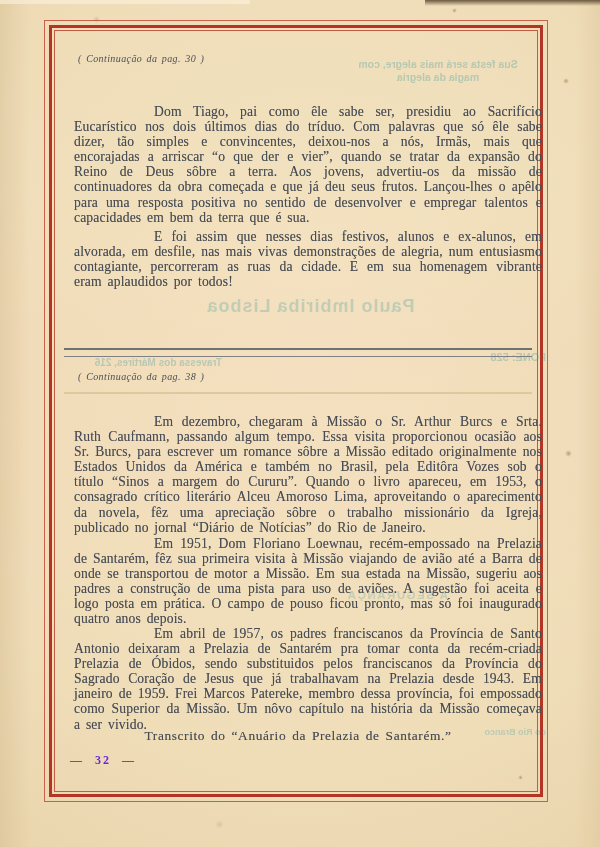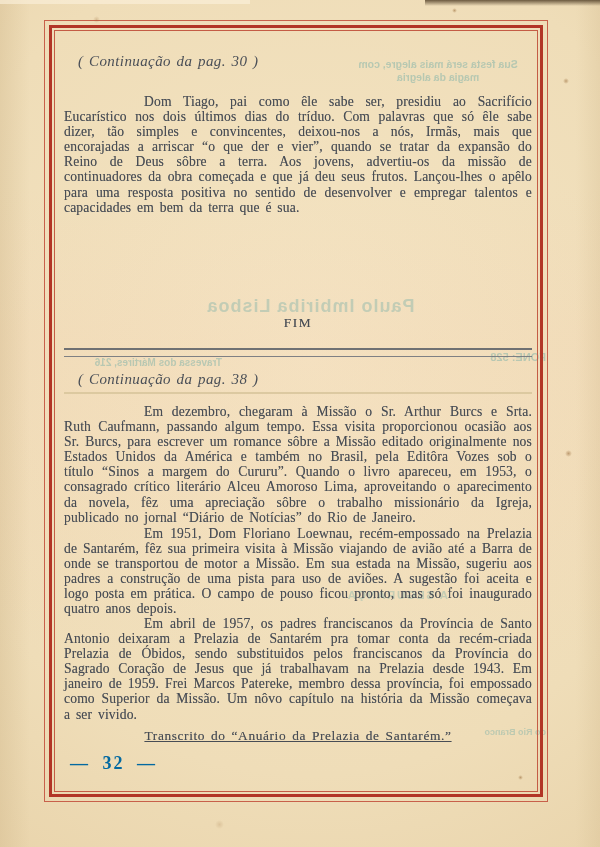--- a/index.html
+++ b/index.html
@@ -20,37 +20,37 @@
     opacity:.85;}
   .edge-top-left{position:absolute;top:0;left:0;width:250px;height:4px;background:rgba(250,240,218,.65);}
 
   
   .frame-outer{position:absolute;left:44px;top:20px;width:502px;height:780px;
     border:1px solid #c8604a;}
   .frame-thick{position:absolute;inset:4px;border:3px solid #b23526;}
   .frame-inner{position:absolute;inset:2px;border:1px solid #c45c45;}
 
   
-  .para{position:absolute;left:64px;width:468px;margin:0;
+  .para{position:absolute;left:64px;width:468px;margin:10px;
     text-align:justify;text-indent:80px;
     font-size:13.6px;line-height:15.1px;color:#484d55;
     word-spacing:2.2px;letter-spacing:.15px;
     text-shadow:0 0 .5px rgba(70,75,85,.5);}
   .cont{position:absolute;left:78px;margin:0;font-style:italic;
-    font-size:15px;color:#4a4f57;letter-spacing:.4px;word-spacing:1.5px;text-align:right;}
+    font-size:10px;color:#4a4f57;letter-spacing:.4px;word-spacing:1.5px;text-align:right;}
   .center-line{position:absolute;left:64px;width:468px;margin:0;text-align:center;
     font-size:13.4px;color:#484d55;letter-spacing:.6px;word-spacing:2px;
     text-shadow:0 0 .5px rgba(70,75,85,.5);}
   .fim{letter-spacing:1.5px;}
   .divider{position:absolute;left:64px;width:468px;top:348px;height:6px;
     border-top:2px solid #595e66;border-bottom:1px solid #6b707a;opacity:.85;}
   .faint-rule{position:absolute;left:64px;width:468px;top:392px;height:2px;
     background:#d9c69d;opacity:.9;}
   .pagenum{position:absolute;left:70px;top:753px;margin:0;
-    font-size:18px;font-weight:700;color:#0369a1;letter-spacing:2px;word-spacing:6px;}
+    font-size:12px;font-weight:700;color:#6d28d9;letter-spacing:2px;word-spacing:6px;}
 
   
   .bleed{position:absolute;transform:scaleX(-1);color:#7fb2a9;
     font-family:"Liberation Sans", sans-serif;font-weight:bold;
     filter:blur(.45px);pointer-events:none;}
   .bleed-festa{top:58px;left:332px;width:212px;font-size:10.5px;line-height:13px;
     text-align:center;opacity:.5;}
   .bleed-headline{top:296px;left:178px;width:265px;font-size:18px;opacity:.42;
     letter-spacing:1px;text-align:center;}
   .bleed-fone{top:351px;left:466px;width:80px;font-size:11px;opacity:.5;}
@@ -83,33 +83,33 @@
 
   <div class="frame-outer">
     <div class="frame-thick">
       <div class="frame-inner"></div>
     </div>
   </div>
 
   <p class="cont" style="top:53px;">( Continuação da pag. 30 )</p>
 
   <p class="para" style="top:94px;">Dom Tiago, pai como êle sabe ser, presidiu ao Sacrifício Eucarístico nos dois últimos dias do tríduo. Com palavras que só êle sabe dizer, tão simples e convincentes, deixou-nos a nós, Irmãs, mais que encorajadas a arriscar “o que der e vier”, quando se tratar da expansão do Reino de Deus sôbre a terra. Aos jovens, advertiu-os da missão de continuadores da obra começada e que já deu seus frutos. Lançou-lhes o apêlo para uma resposta positiva no sentido de desenvolver e empregar talentos e capacidades em bem da terra que é sua.</p>
+  <p class="para" style="top:219px;">E foi assim que nesses dias festivos, alunos e ex-alunos, em alvorada, em desfile, nas mais vivas demonstrações de alegria, num entusiasmo contagiante, percorreram as ruas da cidade. E em sua homenagem vibrante eram aplaudidos por todos!</p>
 
-  <p class="center-line fim" style="top:315px;">FIM</p>
 
   <div class="divider"></div>
 
   <p class="cont" style="top:371px;">( Continuação da pag. 38 )</p>
   <div class="faint-rule"></div>
 
   <p class="para" style="top:404px;">Em dezembro, chegaram à Missão o Sr. Arthur Burcs e Srta. Ruth Caufmann, passando algum tempo. Essa visita proporcionou ocasião aos Sr. Burcs, para escrever um romance sôbre a Missão editado originalmente nos Estados Unidos da América e também no Brasil, pela Editôra Vozes sob o título “Sinos a margem do Cururu”. Quando o livro apareceu, em 1953, o consagrado crítico literário Alceu Amoroso Lima, aproveitando o aparecimento da novela, fêz uma apreciação sôbre o trabalho missionário da Igreja, publicado no jornal “Diário de Notícias” do Rio de Janeiro.</p>
   <p class="para" style="top:526px;">Em 1951, Dom Floriano Loewnau, recém-empossado na Prelazia de Santarém, fêz sua primeira visita à Missão viajando de avião até a Barra de onde se transportou de motor a Missão. Em sua estada na Missão, sugeriu aos padres a construção de uma pista para uso de aviões. A sugestão foi aceita e logo posta em prática. O campo de pouso ficou pronto, mas só foi inaugurado quatro anos depois.</p>
   <p class="para" style="top:616px;">Em abril de 1957, os padres franciscanos da Província de Santo Antonio deixaram a Prelazia de Santarém pra tomar conta da recém-criada Prelazia de Óbidos, sendo substituidos pelos franciscanos da Província do Sagrado Coração de Jesus que já trabalhavam na Prelazia desde 1943. Em janeiro de 1959. Frei Marcos Patereke, membro dessa província, foi empossado como Superior da Missão. Um nôvo capítulo na história da Missão começava a ser vivido.</p>
 
-  <p class="center-line" style="top:728px;text-decoration:underline;">Transcrito do “Anuário da Prelazia de Santarém.”</p>
+  <p class="center-line" style="top:728px;">Transcrito do “Anuário da Prelazia de Santarém.”</p>
 
   <p class="pagenum">— 32 —</p>
 
   <div class="spot" style="left:563px;top:78px;width:6px;height:6px;"></div>
   <div class="spot" style="left:565px;top:450px;width:7px;height:7px;"></div>
   <div class="spot" style="left:518px;top:775px;width:5px;height:5px;"></div>
   <div class="spot" style="left:452px;top:8px;width:5px;height:5px;"></div>
   <div class="spot" style="left:93px;top:16px;width:7px;height:7px;opacity:.5;"></div>
   <div class="spot" style="left:215px;top:820px;width:9px;height:9px;opacity:.35;"></div>
 

